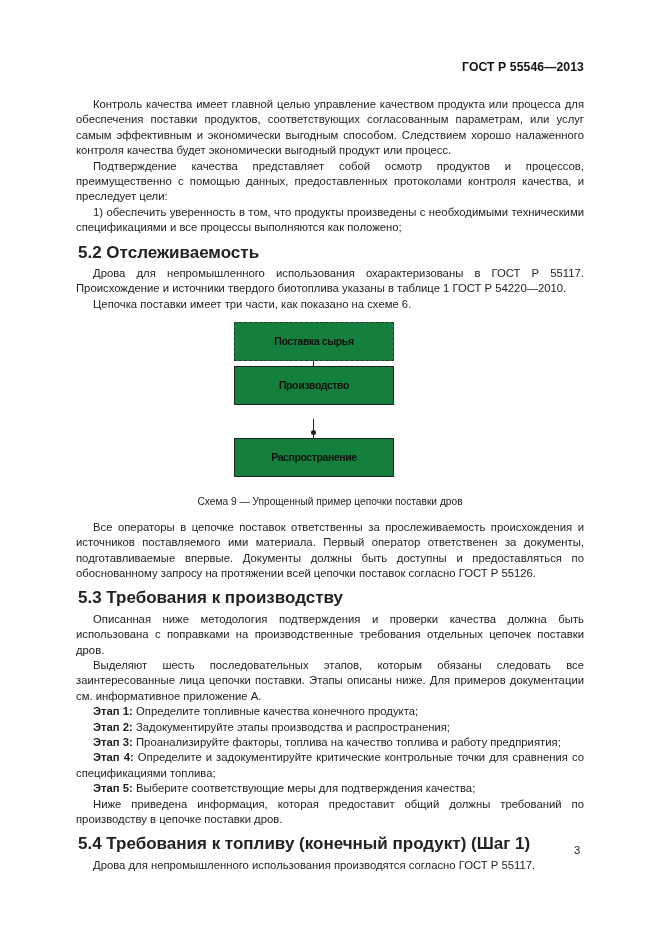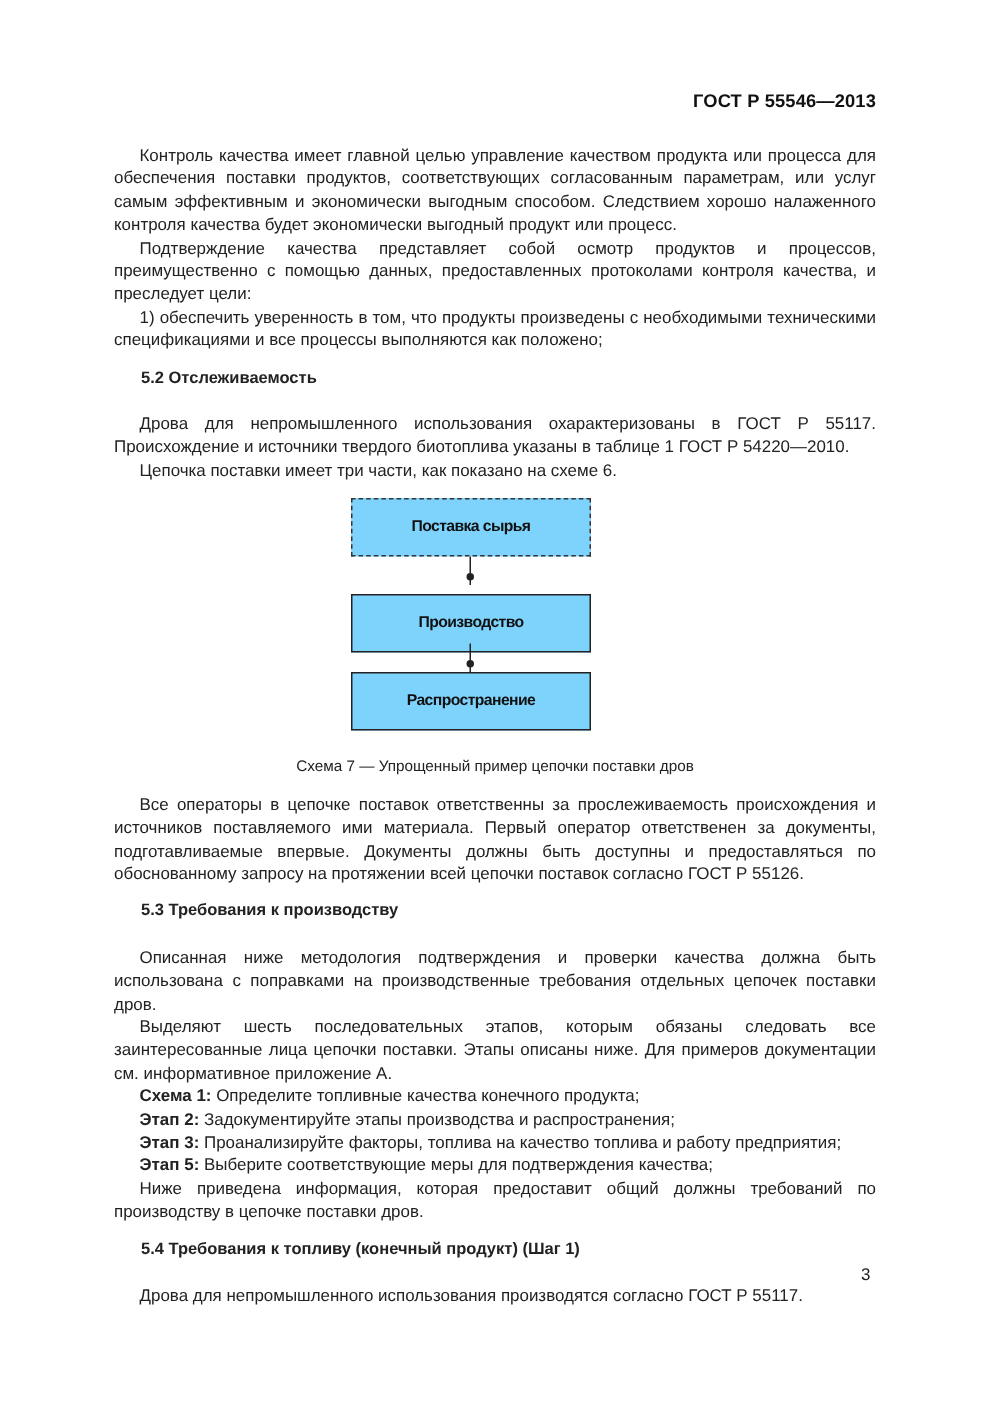--- a/index.html
+++ b/index.html
@@ -39,23 +39,23 @@
       line-height: 15.4px;
       color: #222;
     }
     .p {
       margin: 0;
       text-align: justify;
       text-indent: 17px;
       hyphens: manual;
     }
     .h {
-      margin: 16px;
+      margin: 0;
       font-weight: bold;
-      font-size: 11px;
+      font-size: 17px;
       padding-left: 0;
     }
     .b { font-weight: bold; }
     .sp-h-before { margin-top: 9px; }
     .sp-h-after { margin-top: 6px; }
     .diagram {
       position: relative;
       width: 508px;
       height: 168px;
       margin-top: 6px;
@@ -67,21 +67,21 @@
       height: 39px;
       box-sizing: border-box;
       border: 1px solid #222;
       display: flex;
       align-items: center;
       justify-content: center;
       font-size: 10.5px;
       font-weight: bold;
       letter-spacing: -0.4px;
       color: #111;
-      background: #7dd3fc;
+      background: #15803d;
     }
     .box.dashed { border: 1.2px dashed #333; }
     .connector {
       position: absolute;
       left: 237px;
       width: 1px;
       background: #222;
     }
     .connector-dot {
       position: absolute;
@@ -120,38 +120,39 @@
 
     <p class="h sp-h-before" style="padding-left:2px;">5.2  Отслеживаемость</p>
     <div class="sp-h-after"></div>
     <p class="p">Дрова для непромышленного использования охарактеризованы в ГОСТ Р 55117. Происхождение и источники твердого биотоплива указаны в таблице 1 ГОСТ Р 54220—2010.</p>
     <p class="p">Цепочка поставки имеет три части, как показано на схеме 6.</p>
 
     <div class="diagram">
       <div class="box dashed" style="top:4px;">Поставка сырья</div>
       <div class="connector" style="top:43px;height:19px;"></div>
       <div class="connector-dot" style="top:54px;"></div>
-      <div class="box" style="top:68px;">Производство</div>
+      <div class="box" style="top:48px;">Производство</div>
       <div class="connector" style="top:101px;height:19px;"></div>
       <div class="connector-dot" style="top:112px;"></div>
       <div class="box" style="top:120px;">Распространение</div>
     </div>
 
-    <p class="caption">Схема 7 — Упрощенный пример цепочки поставки дров</p>
+    <p class="caption">Схема 9 — Упрощенный пример цепочки поставки дров</p>
     <div style="height:10px;"></div>
     <p class="p">Все операторы в цепочке поставок ответственны за прослеживаемость происхождения и источ­ников поставляемого ими материала. Первый оператор ответственен за документы, подготавливаемые впервые. Документы должны быть доступны и предоставляться по обоснованному запросу на протяже­нии всей цепочки поставок согласно ГОСТ Р 55126.</p>
 
     <p class="h sp-h-before" style="padding-left:2px;">5.3  Требования к производству</p>
     <div class="sp-h-after"></div>
     <p class="p">Описанная ниже методология подтверждения и проверки качества должна быть использована с поправками на производственные требования отдельных цепочек поставки дров.</p>
     <p class="p">Выделяют шесть последовательных этапов, которым обязаны следовать все заинтересованные лица цепочки поставки. Этапы описаны ниже. Для примеров документации см. информативное при­ложение А.</p>
 
-    <p class="p"><span class="b">Схема 1:</span><span> Определите топливные качества конечного продукта;</span></p>
+    <p class="p"><span class="b">Этап 1:</span><span> Определите топливные качества конечного продукта;</span></p>
     <p class="p"><span class="b">Этап 2:</span><span> Задокументируйте этапы производства и распространения;</span></p>
     <p class="p"><span class="b">Этап 3:</span><span> Проанализируйте факторы, топлива на качество топлива и работу предприятия;</span></p>
+    <p class="p"><span class="b">Этап 4:</span><span> Определите и задокументируйте критические контрольные точки для сравнения со спе­цификациями топлива;</span></p>
     <p class="p"><span class="b">Этап 5:</span><span> Выберите соответствующие меры для подтверждения качества;</span></p>
 
     <p class="p">Ниже приведена информация, которая предоставит общий должны требований по производству в цепочке поставки дров.</p>
 
     <p class="h sp-h-before" style="padding-left:2px;">5.4  Требования к топливу (конечный продукт) (Шаг 1)</p>
     <div class="sp-h-after"></div>
     <p class="p">Дрова для непромышленного использования производятся согласно ГОСТ Р 55117.</p>
 
   </div>
 

